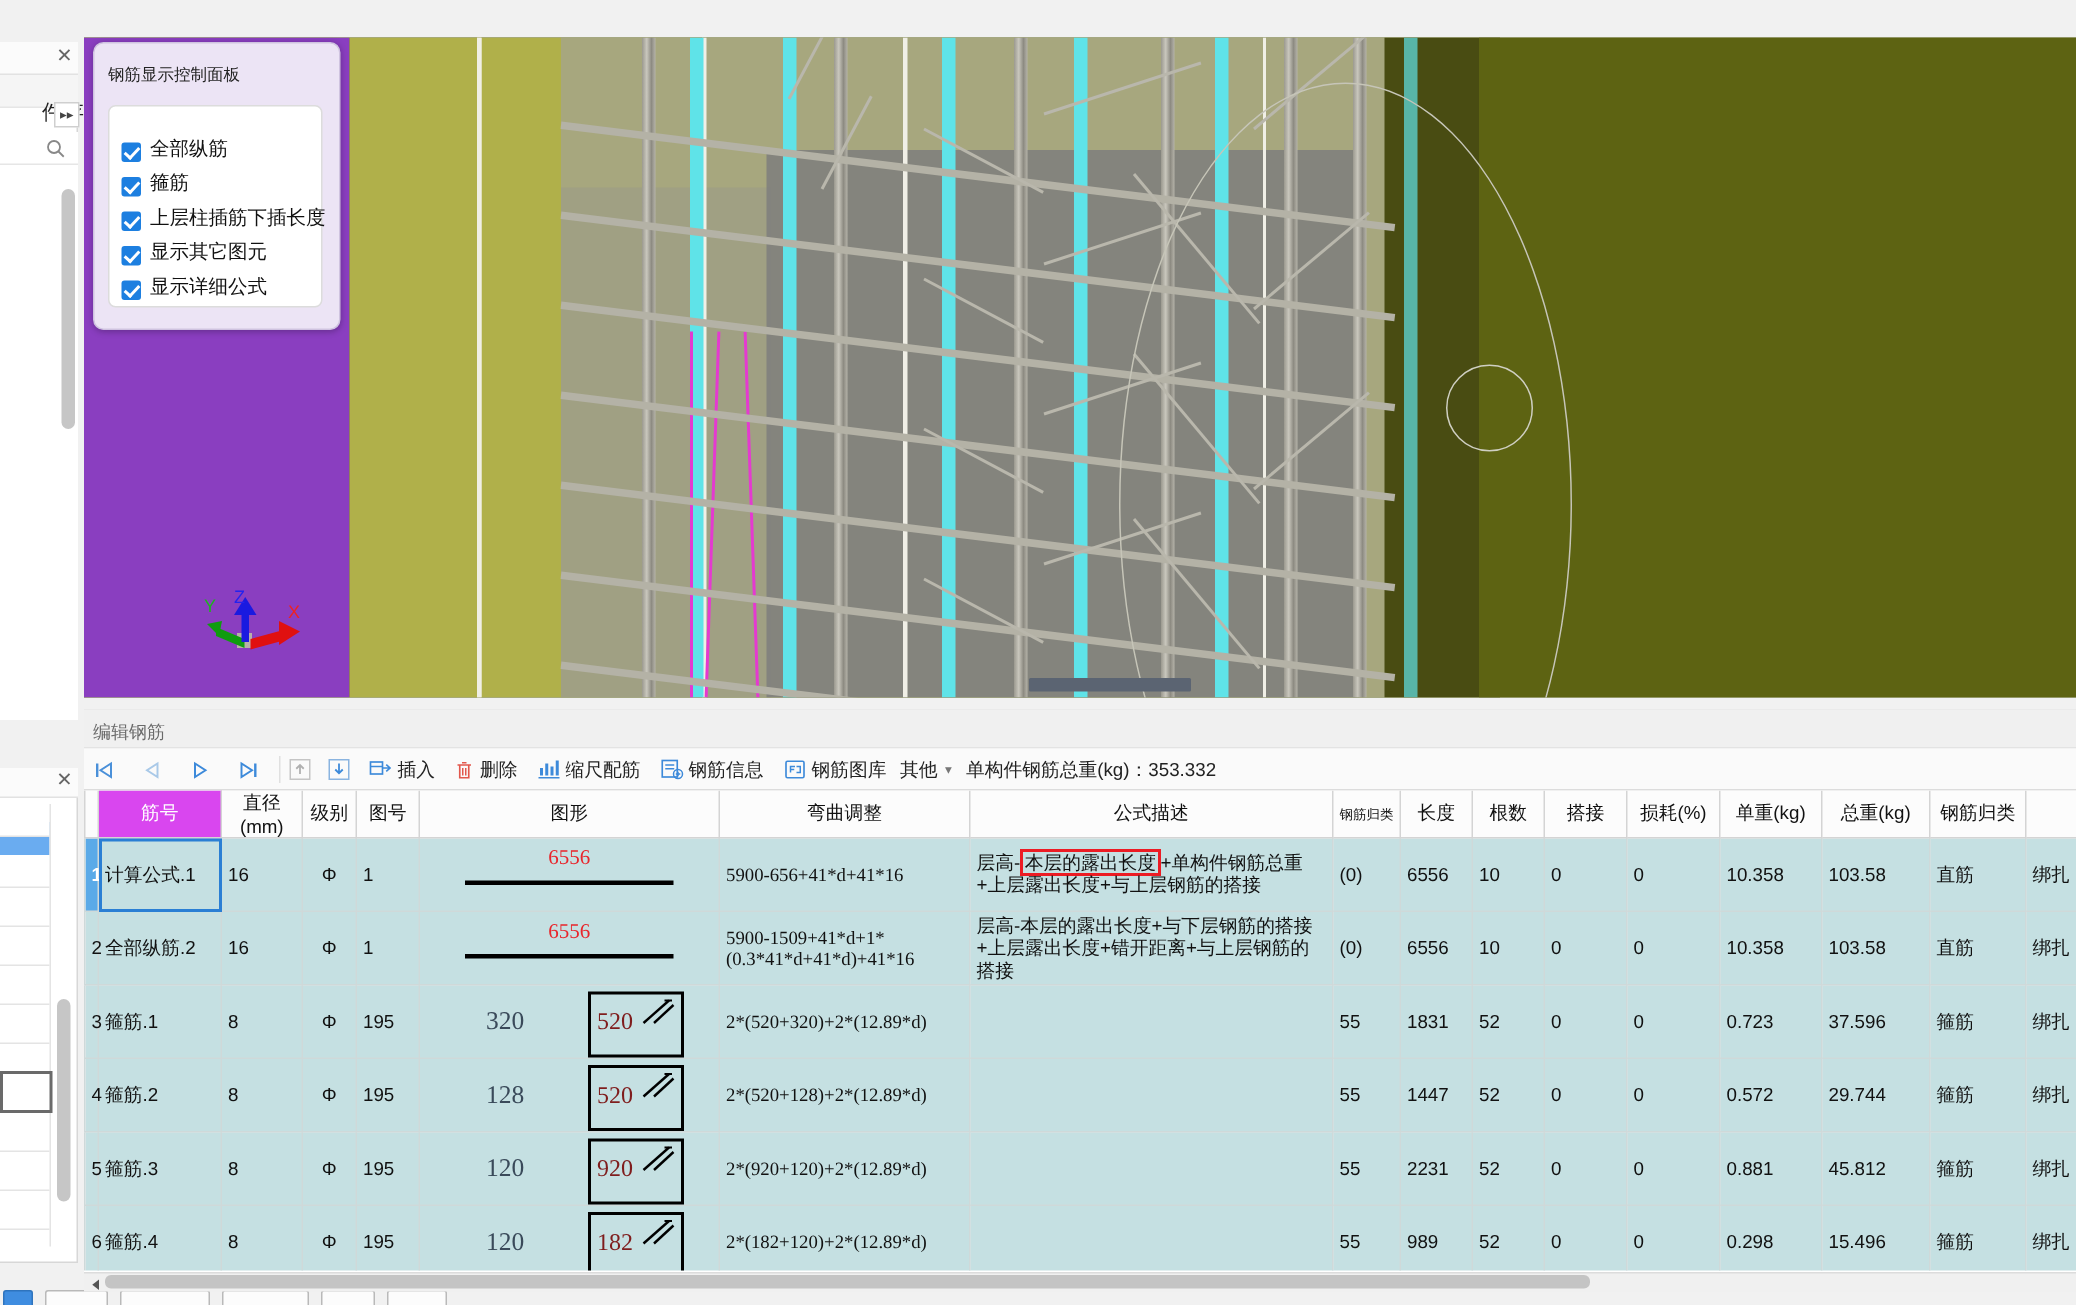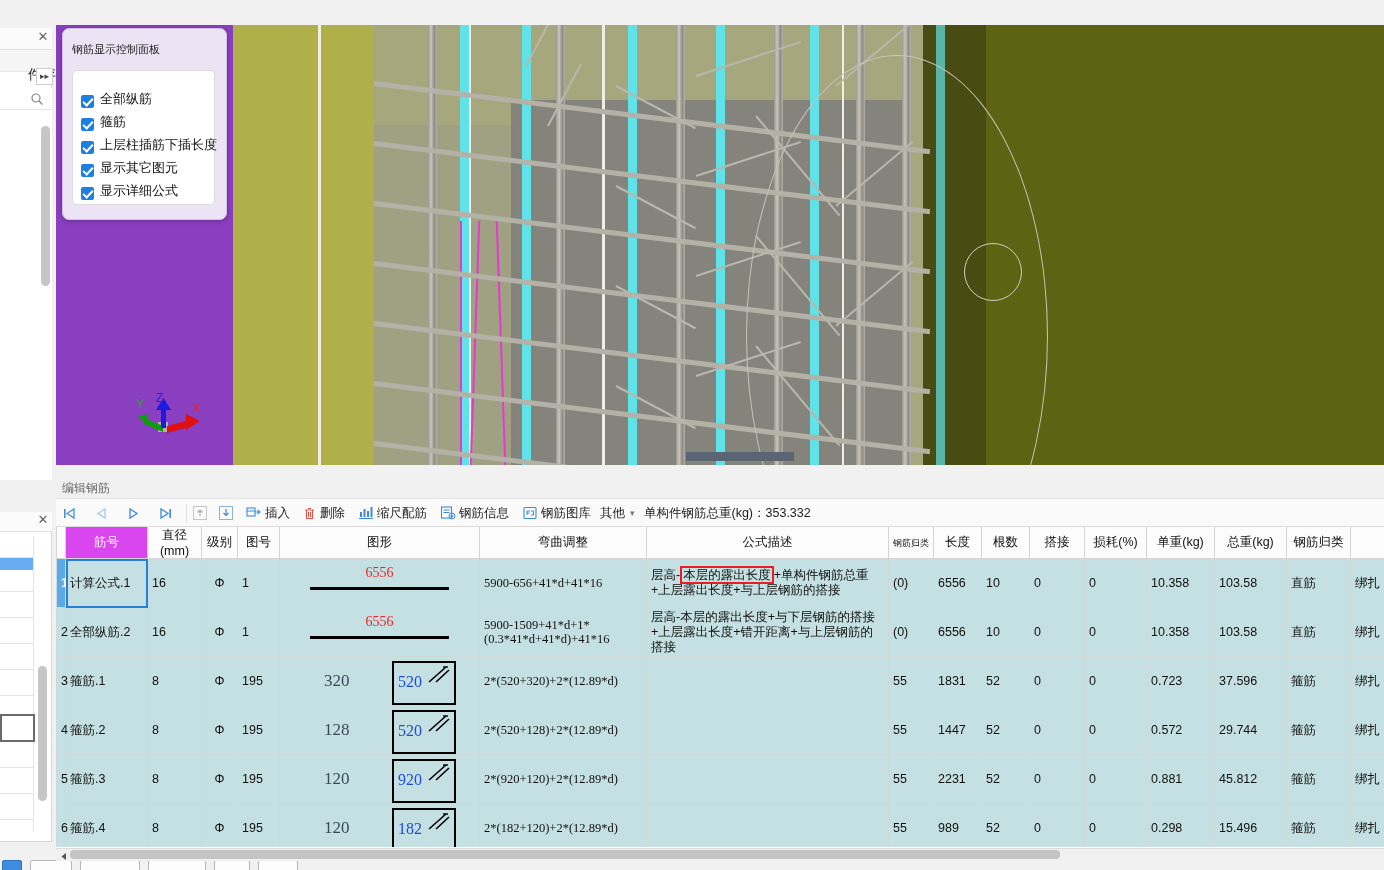--- a/index.html
+++ b/index.html
@@ -98,21 +98,21 @@
   .hl-red{border:2px solid #ec1c24;padding:0 1px;}
 
   
   .shape-line{position:relative;height:40px;}
   .shape-line .num{position:absolute;left:0;right:0;top:2px;text-align:center;color:#e8262c;font-family:"Liberation Serif",serif;font-size:14px;}
   .shape-line .bar{position:absolute;left:26px;right:26px;top:24px;height:3px;background:#000;}
 
   .shape-stir{position:relative;height:44px;}
   .shape-stir .left-num{position:absolute;left:40px;top:12px;font-family:"Liberation Serif",serif;font-size:17px;color:#3a4a5a;}
   .shape-stir .box{position:absolute;left:108px;top:2px;width:60px;height:40px;border:2px solid #000;}
-  .shape-stir .box .inner{position:absolute;left:4px;top:10px;color:#1d4ed8;font-family:"Liberation Serif",serif;font-size:16px;}
+  .shape-stir .box .inner{position:absolute;left:4px;top:10px;color:#7f1d1d;font-family:"Liberation Serif",serif;font-size:16px;}
   .shape-stir .hook{position:absolute;right:2px;top:2px;width:26px;height:20px;}
 
   
   #hsb{left:56px;top:848px;width:1328px;height:13px;background:#f0f0f0;border-top:1px solid #dcdcdc;box-sizing:border-box;}
   #hsb-thumb{left:70px;top:850px;width:990px;height:9px;background:#c4c4c4;border-radius:4px;}
   #hsb-left-arrow{left:60px;top:850px;width:9px;height:9px;}
 
   
   #ctrl{left:62px;top:28px;width:163px;height:190px;background:#ece4f5;border:1px solid #cfc3e0;border-radius:7px;box-shadow:0 1px 4px rgba(0,0,0,.25);}
   #ctrl-title{left:72px;top:42px;font-size:11px;color:#222;}

